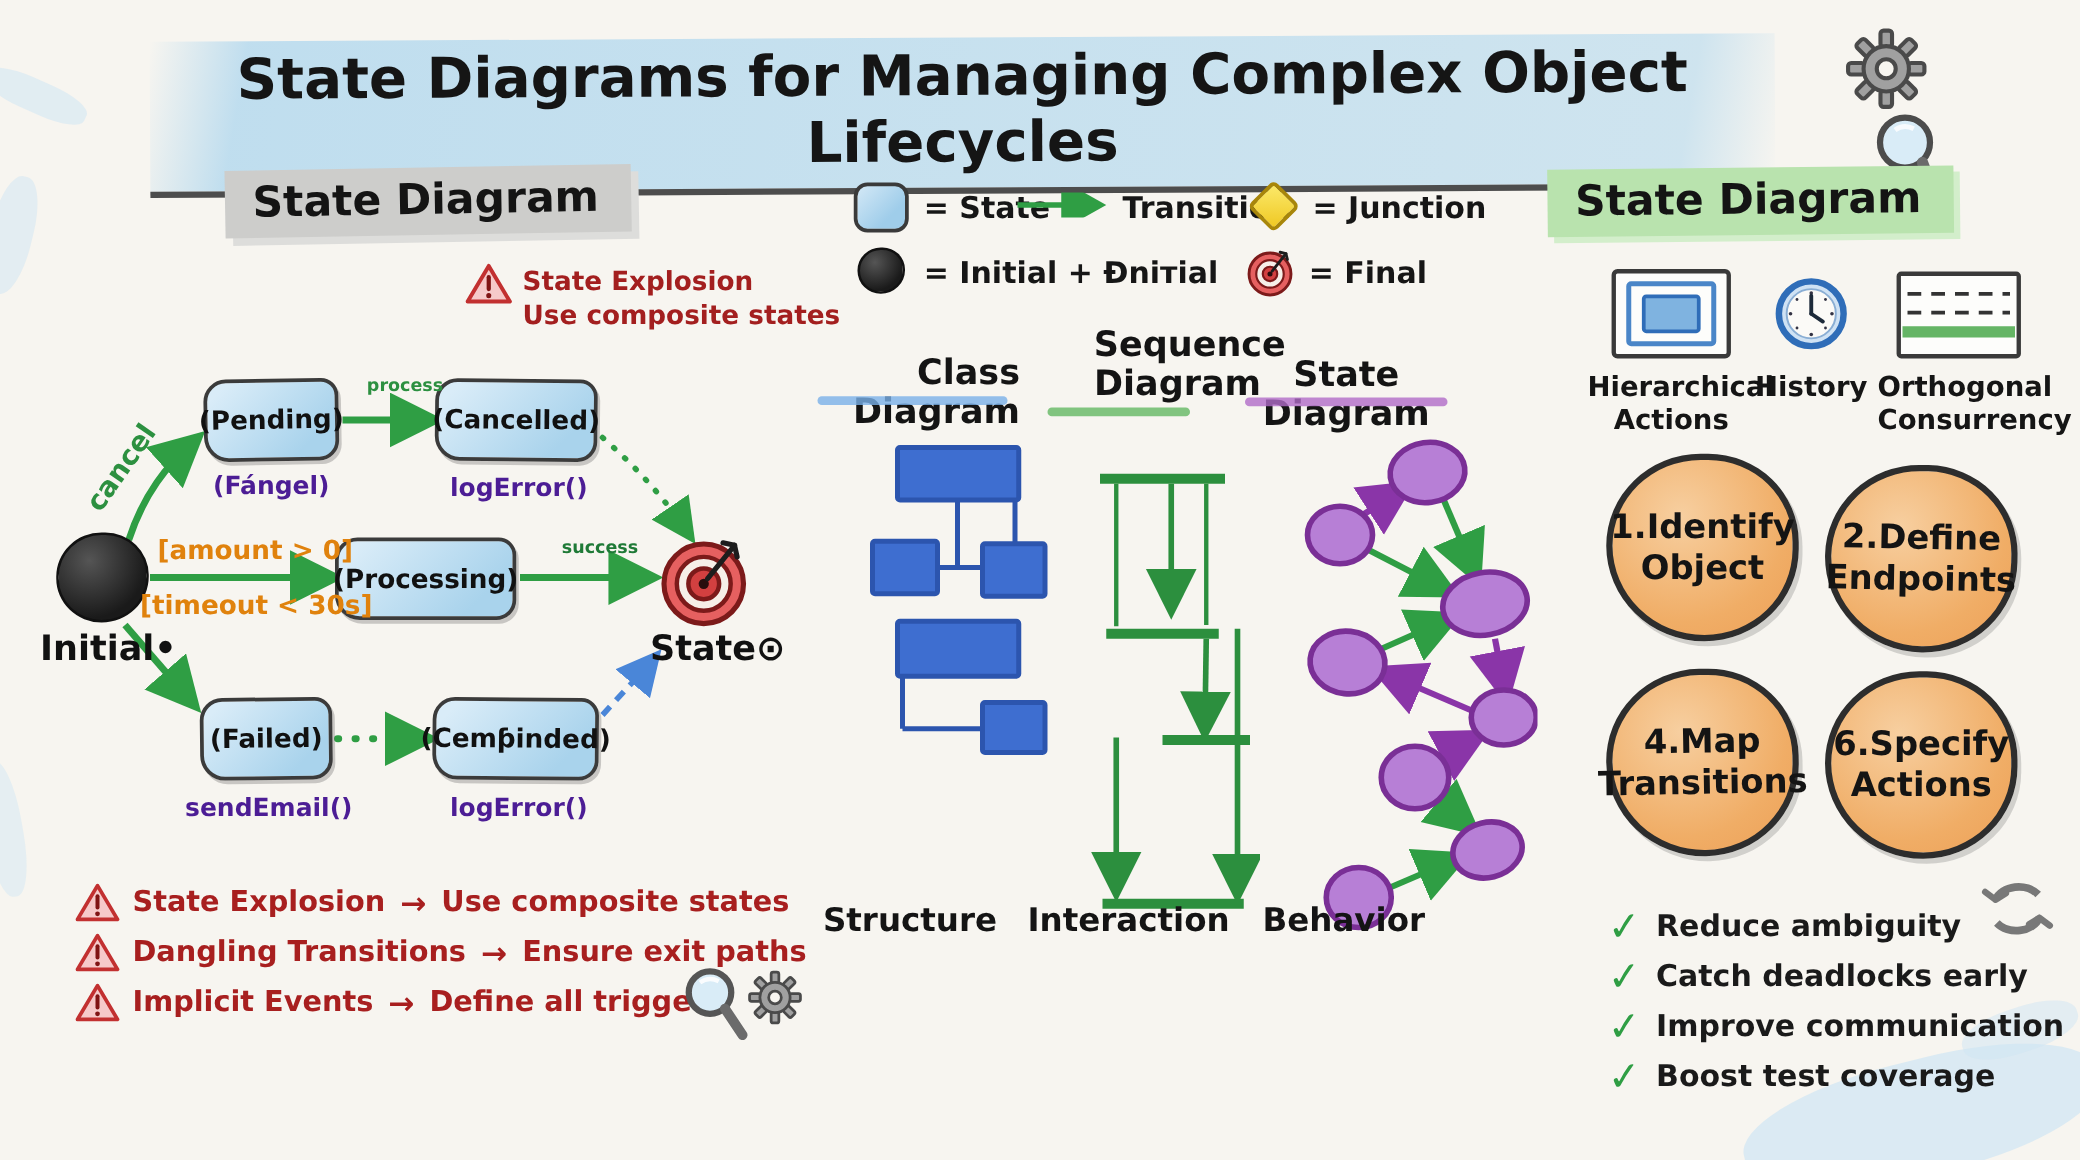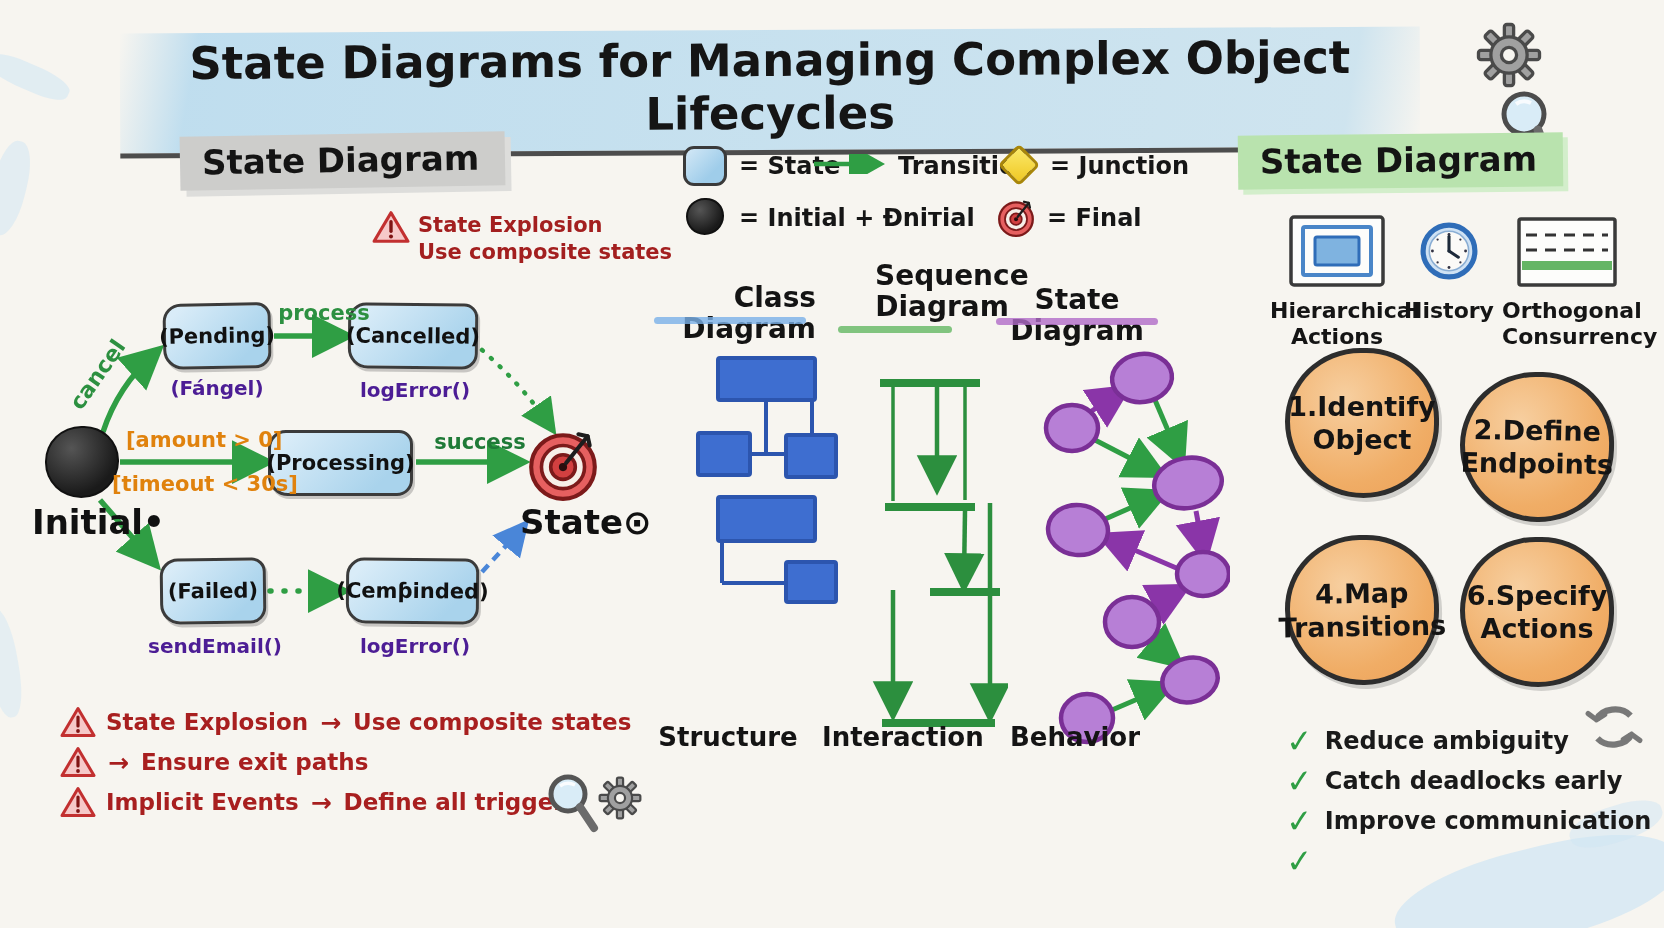--- a/index.html
+++ b/index.html
@@ -51,23 +51,23 @@
   .warn-line { font-size:21px; font-weight:bold; color:#a31f1f; line-height:27px; }
 
   .state-box {
     position:absolute; display:flex; align-items:center; justify-content:center;
     background:linear-gradient(135deg,#d9ecf8 10%,#a9d3ec 80%);
     border:3.5px solid #3b3b3b; border-radius:18px 14px 16px 20px;
     box-shadow:2px 3px 0 rgba(60,60,60,.25);
     font-size:21px; font-weight:bold; color:#111;
   }
   .sub-label  { position:absolute; font-size:20px; font-weight:bold; color:#4c1d95; text-align:center; }
-  .tr-label   { position:absolute; font-size:21px; font-weight:bold; color:#2c9040; }
+  .tr-label   { position:absolute; font-size:14px; font-weight:bold; color:#2c9040; }
   .guard-label{ position:absolute; font-size:21px; font-weight:bold; color:#e0820d; }
-  .node-label { position:absolute; font-size:34px; font-weight:bold; color:#111; }
+  .node-label { position:absolute; font-size:28px; font-weight:bold; color:#111; }
 
   .warn-row { position:absolute; display:flex; align-items:center; gap:10px; }
   .warn-row .txt { font-size:23px; font-weight:bold; color:#a81f1f; white-space:nowrap; }
   .warn-row .arr { font-size:25px; font-weight:bold; color:#a81f1f; padding:0 2px; }
 
   
   .col-heading { font-size:28px; font-weight:bold; color:#141414; line-height:31px; }
   .underline-bar { position:absolute; height:7px; border-radius:4px; opacity:.8; }
   .caption { font-size:26px; font-weight:bold; color:#141414; }
 
@@ -233,20 +233,21 @@
     <span class="txt">State Explosion</span>
     <span class="arr">→</span>
     <span class="txt">Use composite states</span>
   </div>
   <div class="warn-row" style="left:60px;top:746px;">
     <svg width="36" height="32" viewBox="0 0 36 32">
         <path d="M18,2.5 L34,29.5 L2,29.5 Z" fill="#f6c9c9" stroke="#c23030" stroke-width="3" stroke-linejoin="round"></path>
         <line x1="18" y1="11" x2="18" y2="20" stroke="#801414" stroke-width="3.2" stroke-linecap="round"></line>
         <circle cx="18" cy="25" r="1.9" fill="#801414"></circle>
       </svg>
+    <span class="txt">Dangling Transitions</span>
     <span class="arr">→</span>
     <span class="txt">Ensure exit paths</span>
   </div>
   <div class="warn-row" style="left:60px;top:786px;">
     <svg width="36" height="32" viewBox="0 0 36 32">
         <path d="M18,2.5 L34,29.5 L2,29.5 Z" fill="#f6c9c9" stroke="#c23030" stroke-width="3" stroke-linejoin="round"></path>
         <line x1="18" y1="11" x2="18" y2="20" stroke="#801414" stroke-width="3.2" stroke-linecap="round"></line>
         <circle cx="18" cy="25" r="1.9" fill="#801414"></circle>
       </svg>
     <span class="txt">Implicit Events</span>
@@ -395,21 +396,21 @@
     <div>Actions</div>
   </div>
   <div class="abs feature-label" style="left:1404px;top:298px;width:90px;">
     <div>History</div>
   </div>
   <div class="abs feature-label" style="left:1502px;top:298px;width:130px;">
     <div>Orthogonal</div>
     <div>Consurrency</div>
   </div>
 
-  <div class="step-circle" style="left:1285px;top:348px;">
+  <div class="step-circle" style="left:1285px;top:363px;">
     <span>1.Identify</span>
     <span>Object</span>
   </div>
   <div class="step-circle" style="left:1460px;top:372px;transform:rotate(1deg);">
     <span>2.Define</span>
     <span>Endpoints</span>
   </div>
   <div class="step-circle" style="left:1285px;top:535px;transform:rotate(-1deg);">
     <span>4.Map</span>
     <span>Transitions</span>
@@ -433,15 +434,16 @@
   <div class="benefit-row" style="left:1286px;top:762px;">
     <span class="chk">✓</span>
     <span class="txt">Catch deadlocks early</span>
   </div>
   <div class="benefit-row" style="left:1286px;top:802px;">
     <span class="chk">✓</span>
     <span class="txt">Improve communication</span>
   </div>
   <div class="benefit-row" style="left:1286px;top:842px;">
     <span class="chk">✓</span>
+    <span class="txt">Boost test coverage</span>
   </div>
 
 </div>
 
 </body></html>

